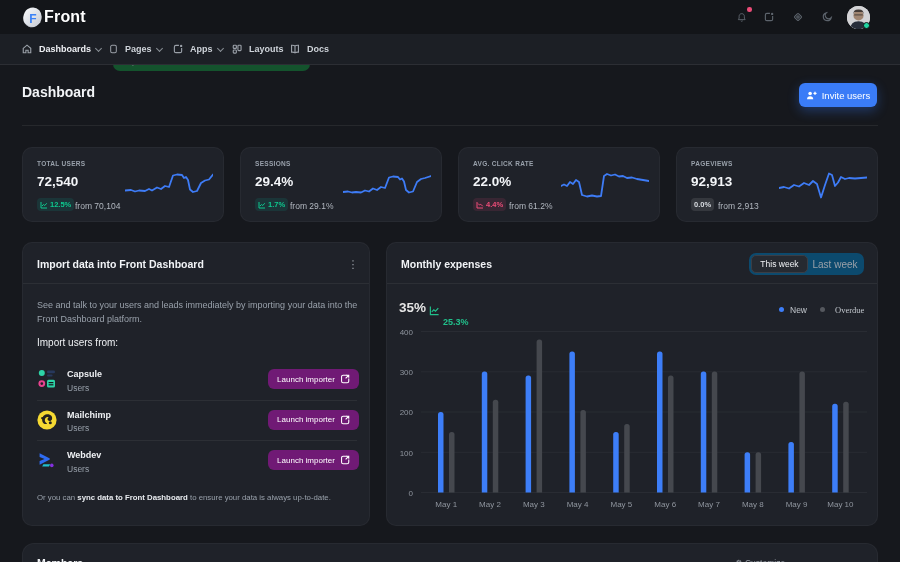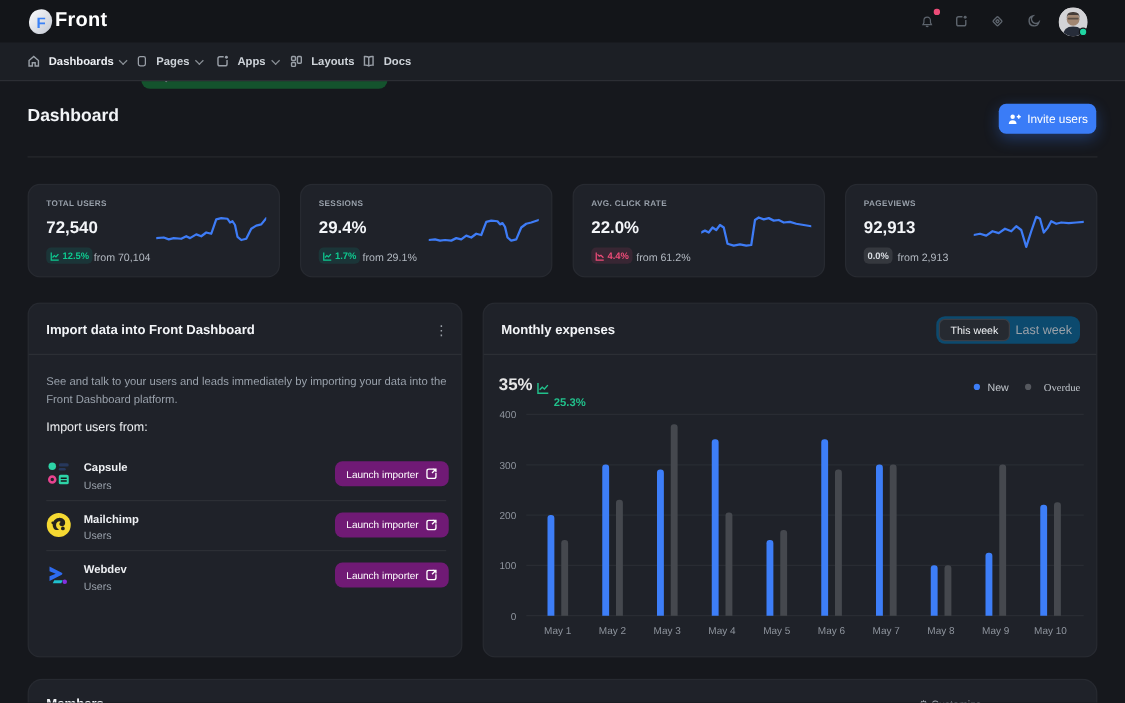--- a/index.html
+++ b/index.html
@@ -236,20 +236,21 @@
   </svg>
   <div class="rowname" style="top:207px;">Webdev</div>
   <div class="rowsub" style="top:220.5px;">Users</div>
   <div class="btn-launch" style="top:207px;">Launch importer
     <svg width="10" height="10" viewBox="0 0 16 16" fill="none" stroke="#fff" stroke-width="1.7">
         <path d="M11 2 L5 2 Q2.5 2 2.5 4.5 L2.5 11.5 Q2.5 14 5 14 L11.5 14 Q14 14 14 11.5 L14 7"></path>
         <path d="M9 7 L14 2 M10 2 L14 2 L14 6"></path>
       </svg>
   </div>
 
+  <div class="abs" style="left:14px; top:250px; font-size:7.8px; color:#99a1ab; white-space:nowrap;">Or you can <b style="color:#e8ebef;">sync data to Front Dashboard</b> to ensure your data is always up-to-date.</div>
 </div>
 <div class="card" style="left:386px; top:242px; width:492px; height:284px;">
   <div class="abs" style="left:14px; top:15px; font-size:10.5px; font-weight:700; color:#f2f4f7;">Monthly expenses</div>
   <div class="abs" style="left:362px; top:10px; width:115px; height:22px; background:#0c4a6e; border-radius:7px;">
     <div class="abs" style="left:2px; top:2px; width:57px; height:18px; background:#262a31; border:1px solid #3a3e46; border-radius:5px; display:flex; align-items:center; justify-content:center; color:#f0f2f5; font-size:8.5px; font-weight:400;">This week</div>
     <div class="abs" style="left:59px; top:2px; width:54px; height:18px; display:flex; align-items:center; justify-content:center; color:#9aa0a8; font-size:10px;">Last week</div>
   </div>
   <div class="abs" style="left:0; top:40px; width:490px; height:1px; background:rgba(255,255,255,0.06);"></div>
   <div class="abs" style="left:12px; top:56.5px; font-size:13.5px; font-weight:700; color:#e5e5e5;">35%</div>
   <svg class="abs" style="left:42px; top:62px;" width="11" height="11" viewBox="0 0 16 16" fill="none" stroke="#21c08b" stroke-width="1.7">

